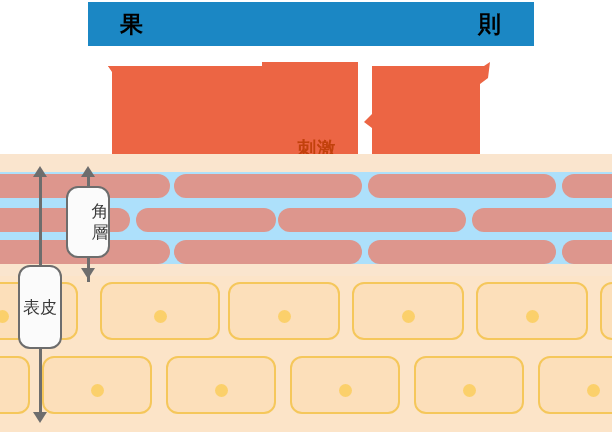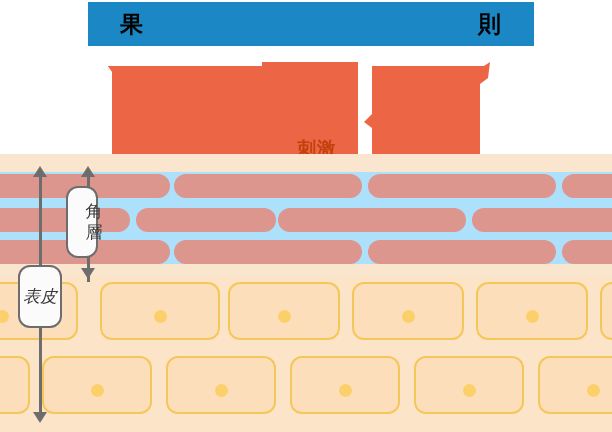--- a/index.html
+++ b/index.html
@@ -144,27 +144,27 @@
     <div class="nucleus" style="left:463px;top:230px;"></div>
 
     <div class="cell" style="left:538px;top:202px;width:110px;"></div>
     <div class="nucleus" style="left:587px;top:230px;"></div>
   </div>
 
   <div>
     <div class="mhead up" style="left:33px;top:166px;"></div>
     <div class="mline" style="left:39px;top:176px;height:240px;"></div>
     <div class="mhead down" style="left:33px;top:412px;"></div>
-    <div class="mlabel" style="left:18px;top:265px;width:44px;height:63px;font-style:italic;">
+    <div class="mlabel" style="left:18px;top:265px;width:44px;height:84px;">
       <span>表皮</span>
     </div>
   </div>
 
   <div>
     <div class="mhead up" style="left:81px;top:166px;"></div>
     <div class="mline" style="left:87px;top:176px;height:106px;"></div>
     <div class="mhead down" style="left:81px;top:268px;"></div>
-    <div class="mlabel" style="left:66px;top:186px;width:32px;height:72px;padding-left:24px;">
+    <div class="mlabel" style="left:66px;top:186px;width:44px;height:72px;padding-left:24px;">
       <span>角層</span>
     </div>
   </div>
 
 </div>
 
 </body></html>

